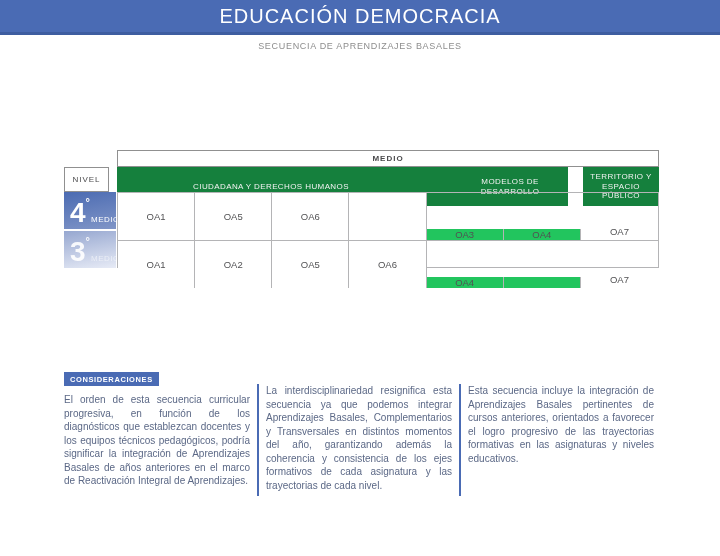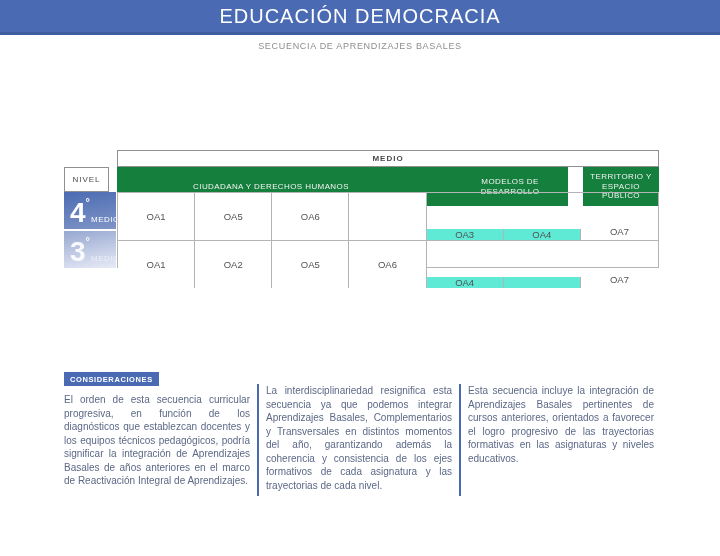--- a/index.html
+++ b/index.html
@@ -44,21 +44,21 @@
   .level-3 .level-suffix{color:rgba(255,255,255,0.55);}
 
   .oa-grid{position:absolute;left:53px;top:42px;width:542px;height:76px;
            box-sizing:border-box;border:1px solid #b4b4b6;
            display:grid;grid-template-columns:repeat(7,1fr);grid-template-rows:1fr 1fr;}
   .oa-cell{box-sizing:border-box;border-right:1px solid #b4b4b6;
            display:flex;align-items:center;justify-content:center;
            font-size:9.5px;color:#515153;background:#ffffff;}
   .oa-cell:nth-child(7n){border-right:none;margin-top:29px;}
   .oa-cell:nth-child(-n+7){border-bottom:1px solid #b4b4b6;}
-  .oa-cell.shaded{background:#5eead4;margin-top:36px;}
+  .oa-cell.shaded{background:#22c55e;margin-top:36px;}
 
   
   .consider-label{position:absolute;left:64px;top:372px;background:#4a6bb4;
                   color:#ffffff;font-size:7.5px;font-weight:bold;letter-spacing:0.6px;
                   padding:3px 6px 2px 6px;}
   .consider-row{position:absolute;left:64px;top:384px;width:592px;min-height:112px;
                 display:flex;align-items:stretch;}
   .consider-col{width:186px;font-size:10px;line-height:13.5px;color:#5b6886;
                 text-align:justify;}
   .consider-col.first{padding-top:9px;}

